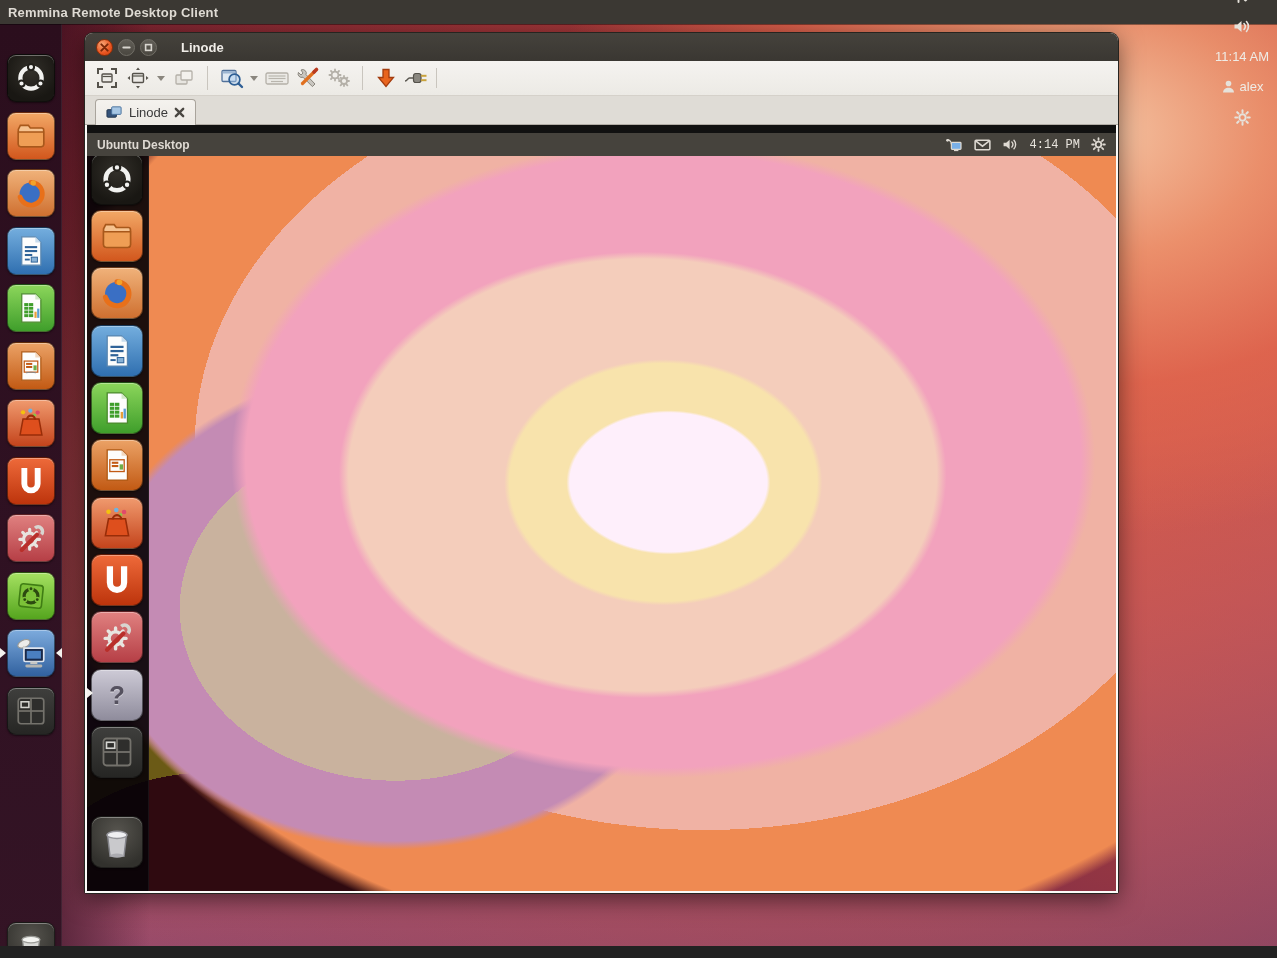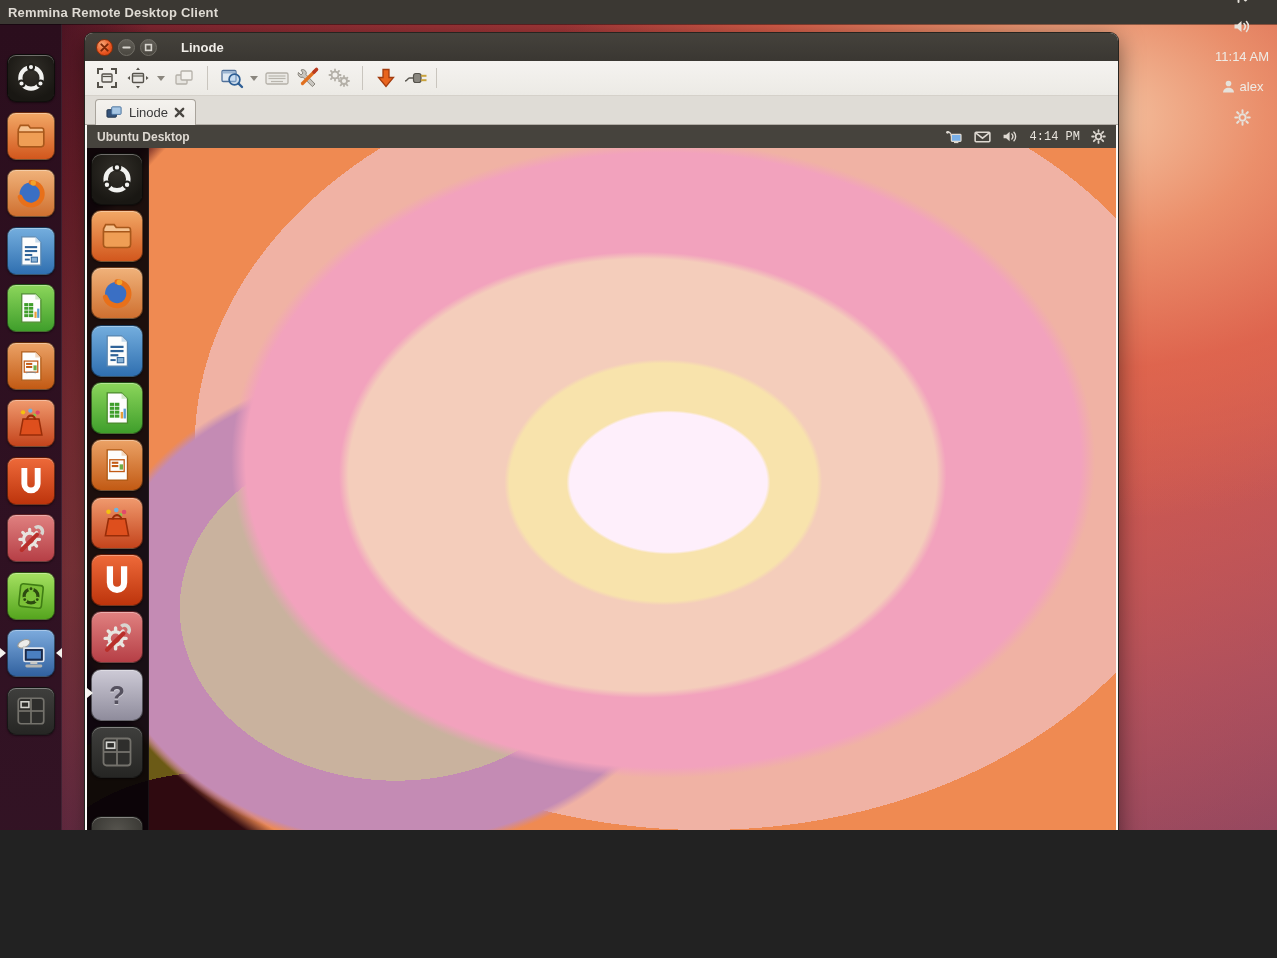--- a/index.html
+++ b/index.html
@@ -1,17 +1,17 @@
 <!DOCTYPE html>
 <html><head>
 <meta charset="utf-8">
 <style>
   html,body{margin:0;padding:0;background:#222;}
   *{box-sizing:border-box;}
-  .screen{position:relative;width:1277px;height:830px;overflow:hidden;
+  .screen{position:relative;width:1277px;height:946px;overflow:hidden;
     font-family:"Liberation Sans","DejaVu Sans",sans-serif;-webkit-font-smoothing:antialiased;}
 
   
   .host-desktop{position:absolute;inset:0;
     background:
       linear-gradient(90deg, rgba(42,10,26,.9) 0px, rgba(42,10,26,.55) 62px, rgba(42,10,26,0) 150px),
       radial-gradient(ellipse 760px 560px at 86% 14%, rgba(247,201,166,.95) 0%, rgba(240,152,112,.88) 22%, rgba(228,105,78,.72) 45%, rgba(228,105,78,0) 72%),
       radial-gradient(ellipse 1500px 1150px at 72% 46%, rgba(215,90,72,.8) 0%, rgba(215,90,72,0) 70%),
       linear-gradient(170deg, #6b1d2d 0%, #932832 18%, #bc4a4a 40%, #c65a58 55%, #b05264 70%, #93496b 85%, #7d4168 100%);}
 
@@ -70,21 +70,21 @@
   .tsep{width:1px;height:24px;background:#c9c5be;margin:0 6px;}
   .rw-tabbar{height:29px;background:#dfdcd6;border-bottom:1px solid #b2ada6;position:relative;}
   .tab{position:absolute;left:10px;top:3px;height:26px;display:flex;align-items:center;gap:6px;
     background:linear-gradient(180deg,#f4f2ee,#ece9e4);border:1px solid #a9a49c;border-bottom:none;
     border-radius:4px 4px 0 0;padding:0 10px;}
   .tab-label{font-size:13px;color:#3a3a3a;}
   .rw-view{height:768px;background:#fbfaf8;padding:0 2px 2px 2px;position:relative;}
   .remote-screen{position:relative;width:1029px;height:766px;overflow:hidden;background:#111;}
 
   
-  .remote-topbar{position:absolute;left:0;top:0;width:100%;height:23px;background:#46433d;
+  .remote-topbar{position:absolute;left:0;top:8px;width:100%;height:23px;background:#46433d;
     display:flex;align-items:center;color:#ded9d2;z-index:5;justify-content:center;}
   .remote-title{font-size:12px;font-weight:bold;margin-left:10px;}
   .remote-tray{margin-left:auto;display:flex;align-items:center;gap:11px;margin-right:10px;font-family:Liberation Mono, monospace;}
   .remote-time{font-size:12px;color:#e8e4dd;}
   .remote-body{position:absolute;left:0;top:23px;width:1029px;height:743px;
     background:
       radial-gradient(ellipse 170px 120px at 56.5% 45%, #feeffb 0 58%, rgba(254,239,251,0) 60%),
       radial-gradient(ellipse 265px 205px at 56% 45%, #f8e3ac 0 58%, rgba(248,227,172,0) 60%),
       radial-gradient(ellipse 490px 360px at 54% 44%, #f4cdbb 0 60%, rgba(244,205,187,0) 62%),
       radial-gradient(ellipse 720px 530px at 56% 42%, #f2a2bd 0 58%, rgba(242,162,189,0) 60%),

